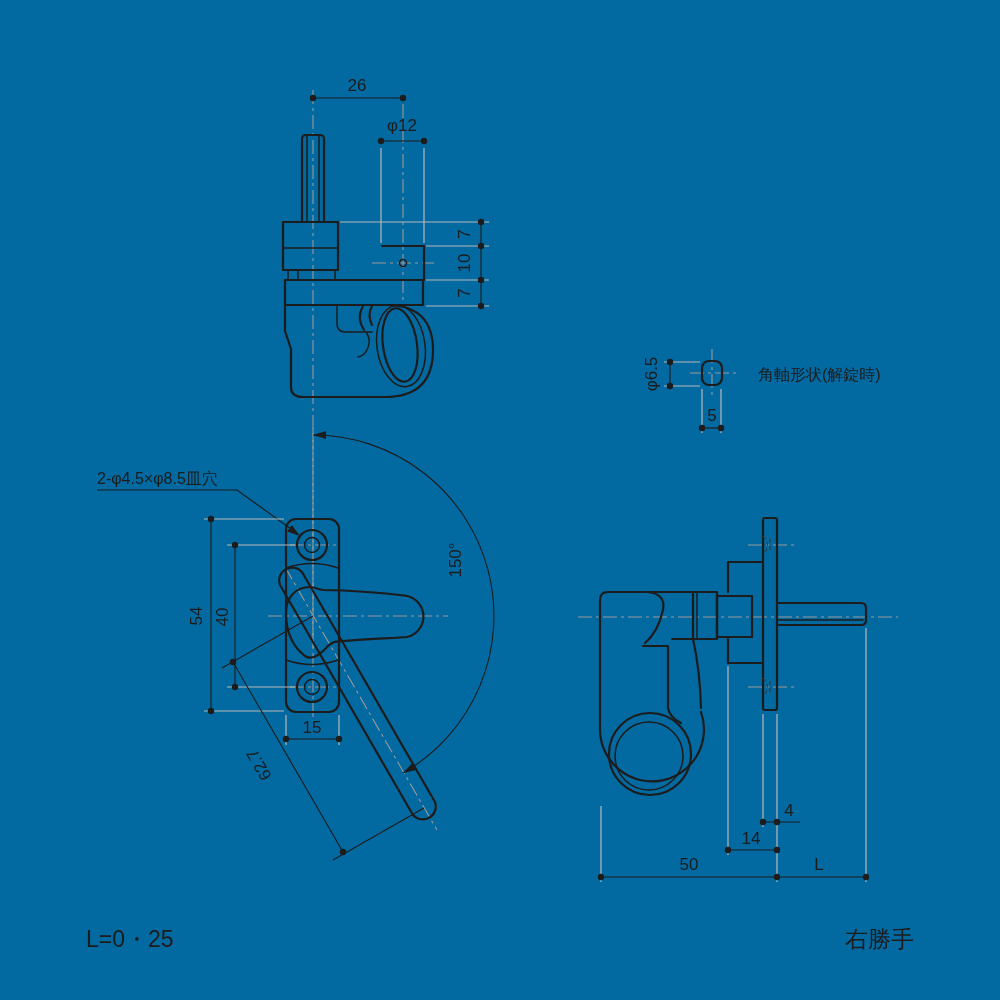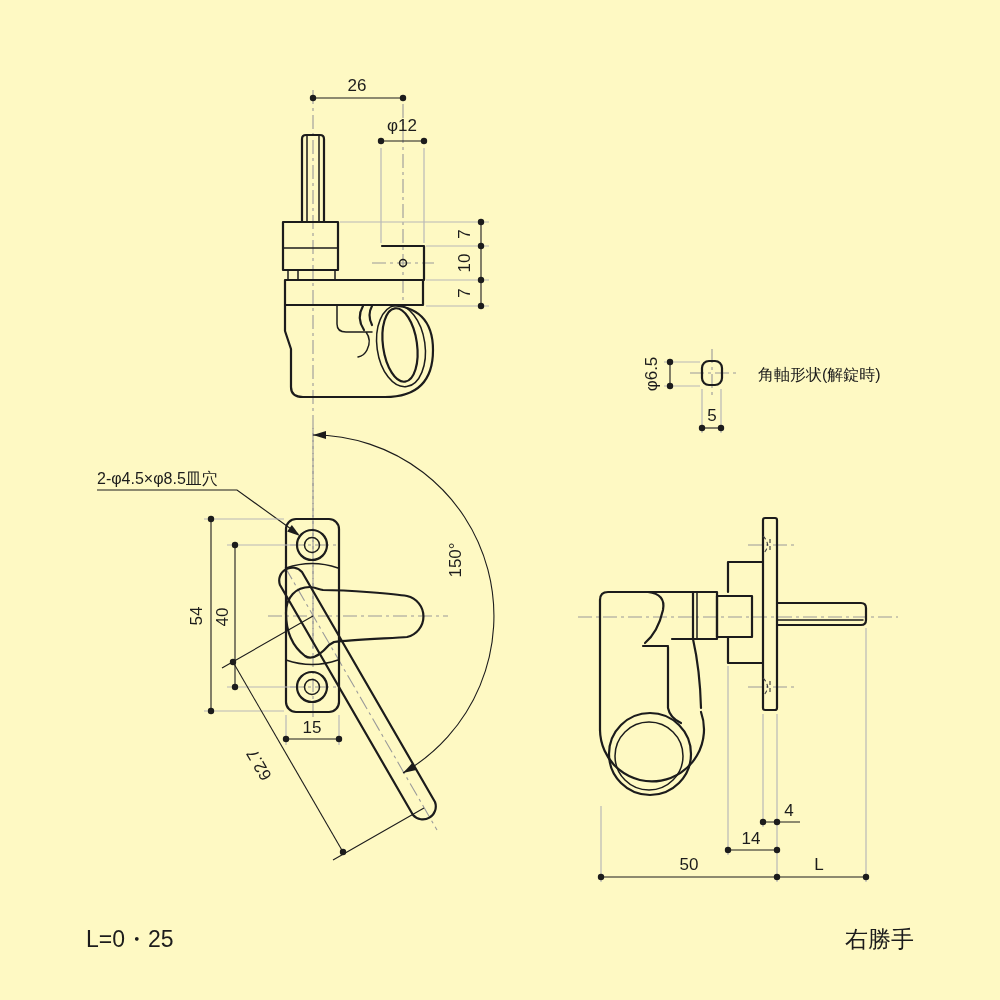--- a/index.html
+++ b/index.html
@@ -1,16 +1,16 @@
 <!DOCTYPE html>
 <html><head>
 <meta charset="utf-8">
 <style>
   html,body{margin:0;padding:0;background:#ffffff;}
-  .sheet{width:1000px;height:1000px;background:#fef9c3;position:relative;
+  .sheet{width:1000px;height:1000px;background:#0369a1;position:relative;
          font-family:"Liberation Sans","DejaVu Sans",sans-serif;}
   svg{display:block}
   
   .ol  {fill:none;stroke:#1c1c1c;stroke-width:2.2;stroke-linejoin:round;stroke-linecap:round;}
   .ol2 {fill:none;stroke:#1c1c1c;stroke-width:1.5;stroke-linejoin:round;stroke-linecap:round;}
   .dim {fill:none;stroke:#1c1c1c;stroke-width:1.1;}
   .ext {fill:none;stroke:#b8b8b8;stroke-width:1.2;}
   .cl  {fill:none;stroke:#9a9a9a;stroke-width:1.1;stroke-dasharray:14 4 3 4;}
   .hid {fill:none;stroke:#3a3a3a;stroke-width:1.1;stroke-dasharray:4 3;}
   .dot {fill:#1c1c1c;stroke:none;}

